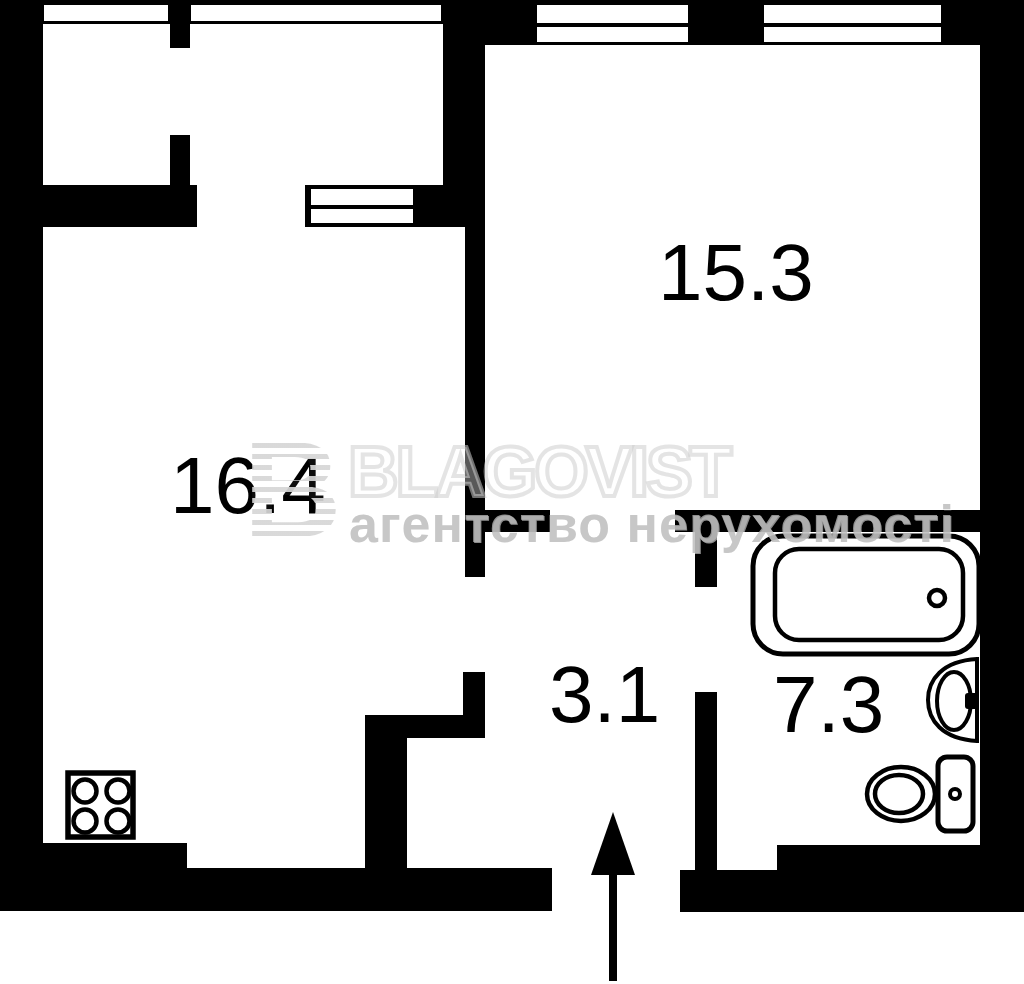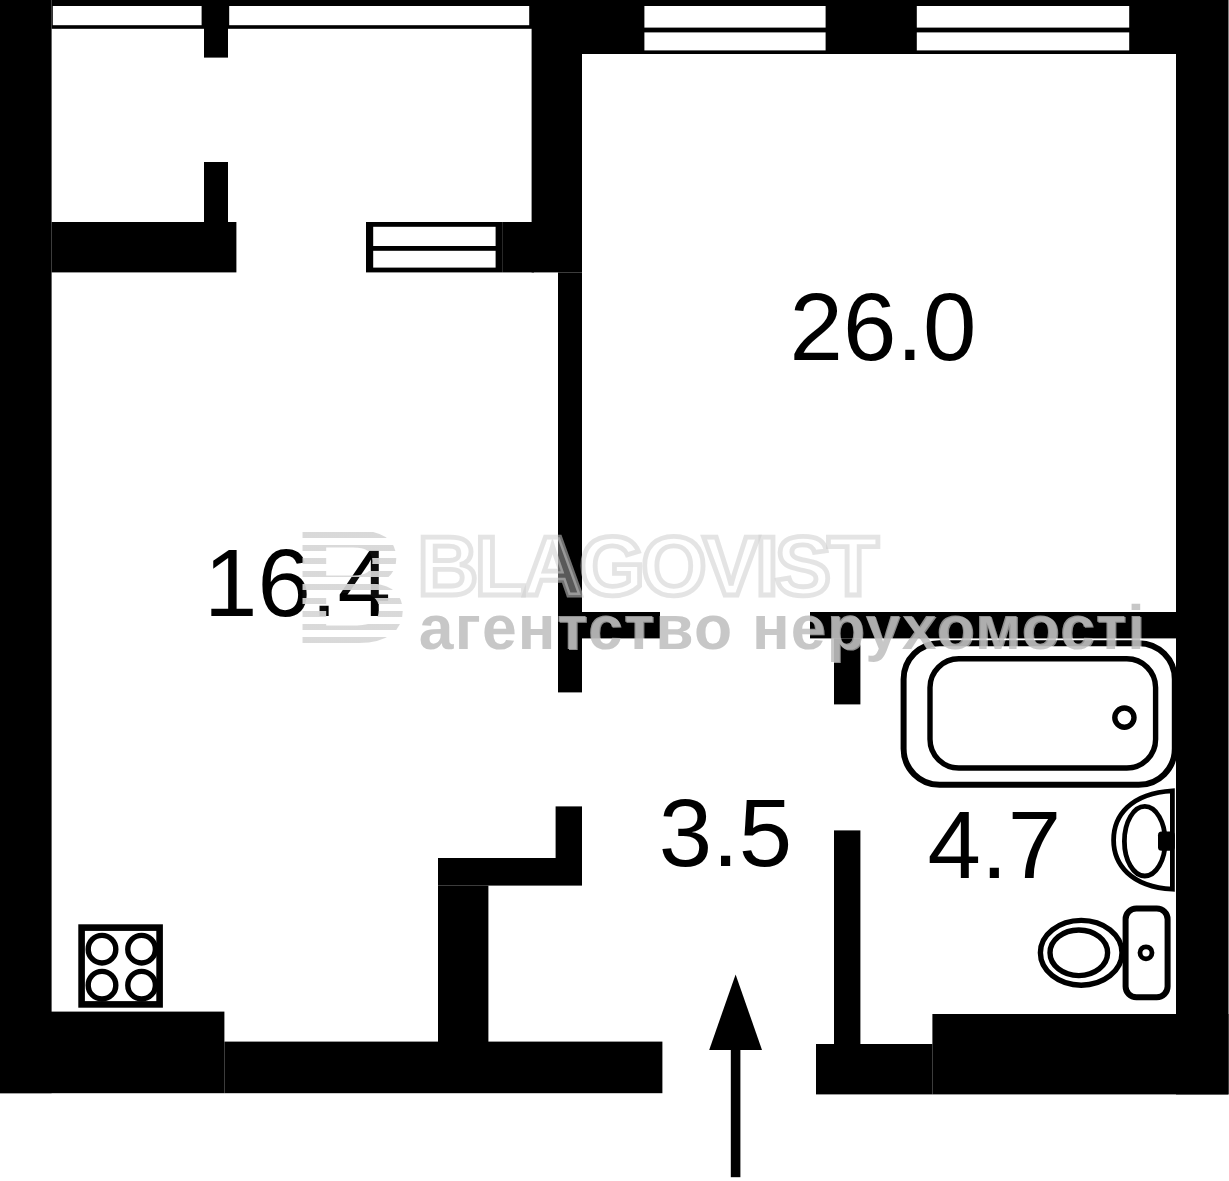--- a/index.html
+++ b/index.html
@@ -119,23 +119,23 @@
     <circle cx="20" cy="51" r="11.5" fill="#fff" stroke="#000" stroke-width="4.5"></circle>
     <circle cx="53" cy="51" r="11.5" fill="#fff" stroke="#000" stroke-width="4.5"></circle>
   </svg>
 
   <svg class="fixture" style="left:588px;top:808px" width="50" height="176" viewBox="0 0 50 176">
     <polygon points="25,4 47,67 3,67" fill="#000"></polygon>
     <rect x="21" y="67" width="8" height="106" fill="#000"></rect>
   </svg>
 
   <div class="room-label" style="left:170px;top:446px">16.4</div>
-  <div class="room-label" style="left:658px;top:233px">26.0</div>
-  <div class="room-label" style="left:549px;top:655px">3.5</div>
-  <div class="room-label" style="left:773px;top:665px">4.7</div>
+  <div class="room-label" style="left:658px;top:233px">15.3</div>
+  <div class="room-label" style="left:549px;top:655px">3.1</div>
+  <div class="room-label" style="left:773px;top:665px">7.3</div>
 
   <div id="watermark">
     <div class="wm-logo-b">B</div>
     <div class="wm-brand">BLAGOVIST</div>
     <div class="wm-subtitle">агентство нерухомості</div>
   </div>
 
 </div>
 
 </body></html>

